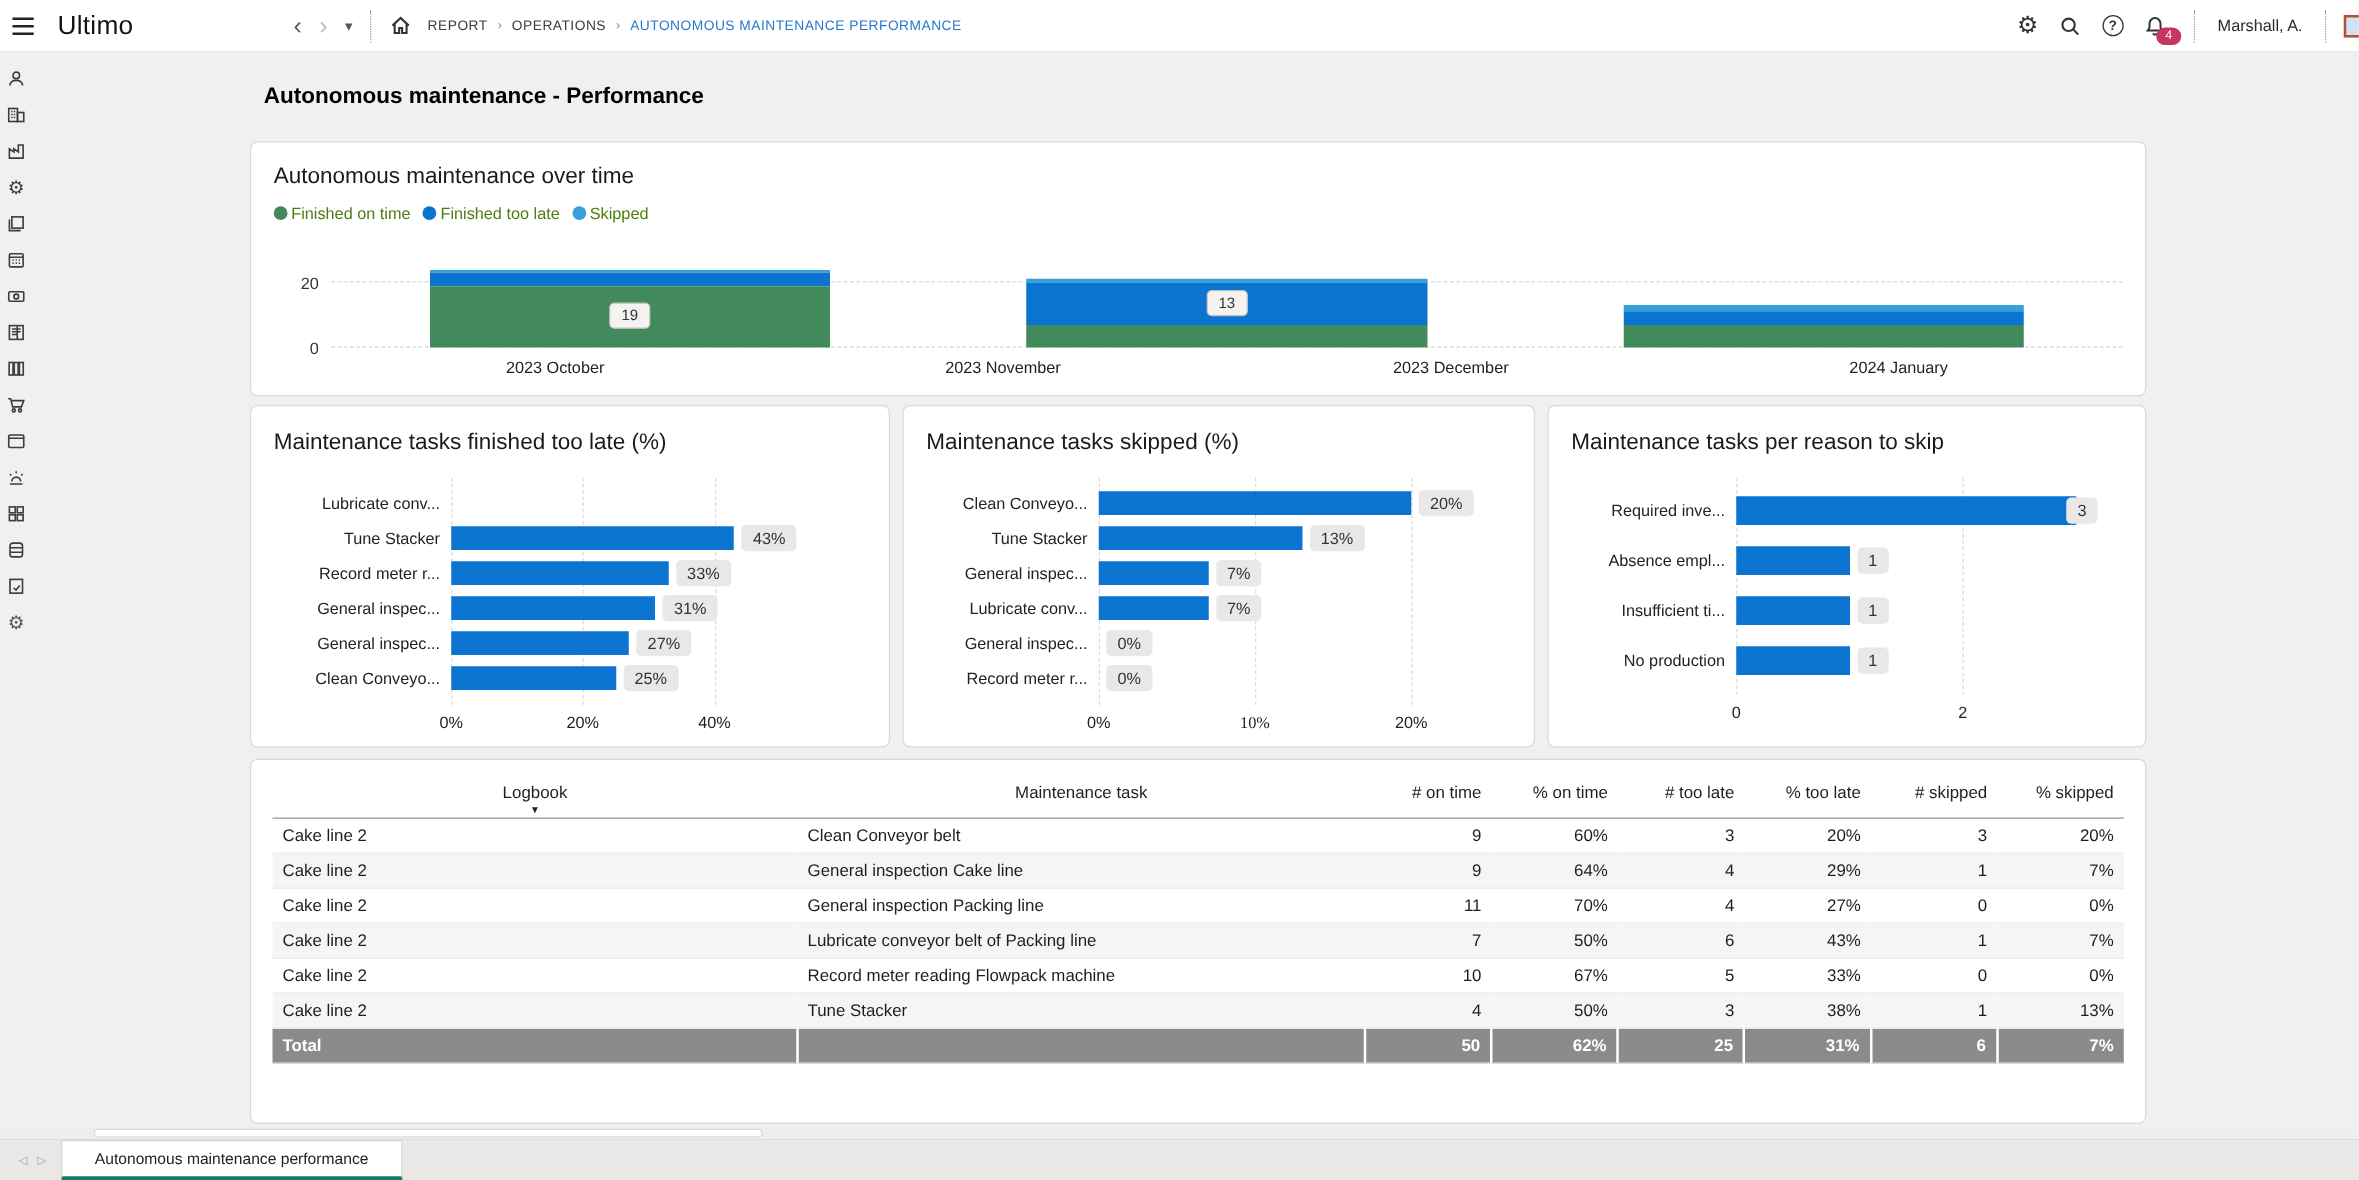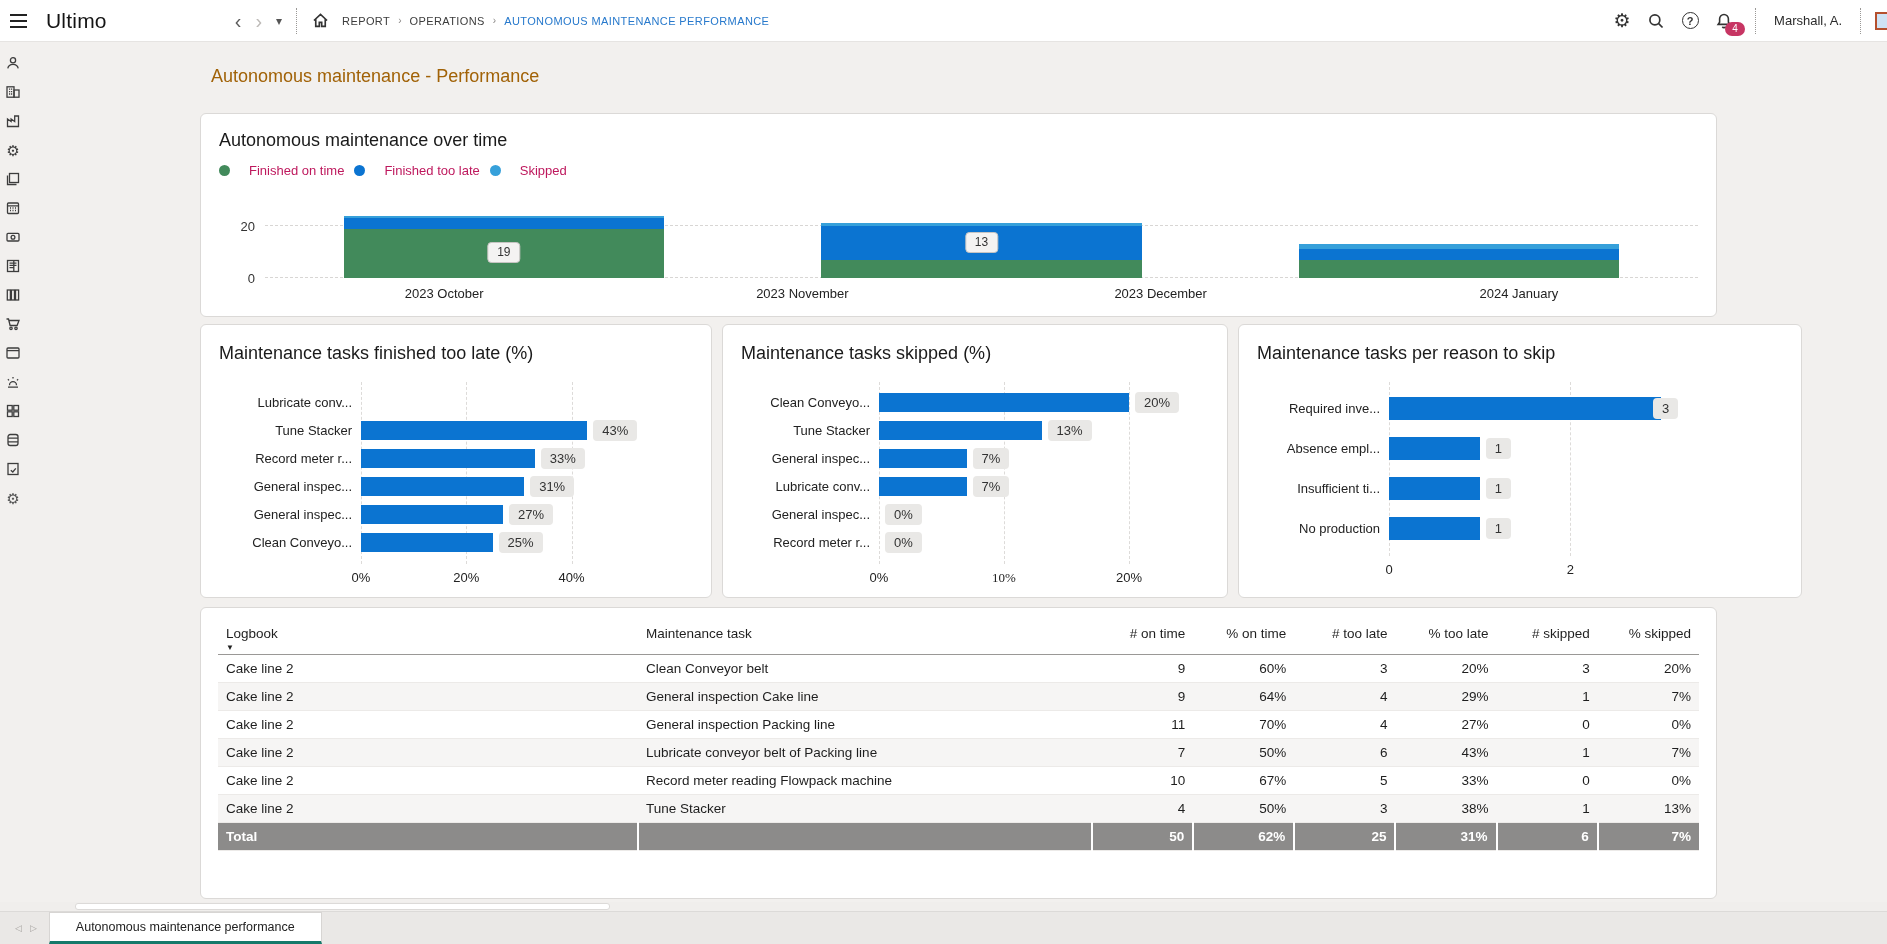--- a/index.html
+++ b/index.html
@@ -38,29 +38,29 @@
 
   
   .app { display:flex; height:860px; }
   .sidebar { width:26px; padding-top:12px; display:flex; flex-direction:column;
     align-items:center; gap:11px; }
   .side-icon { width:18px; height:18px; display:flex; align-items:center; justify-content:center;
     color:#3d3d3d; cursor:pointer; }
   .side-icon svg { stroke:#3d3d3d; fill:none; stroke-width:1.3; }
   .side-glyph { font-size:15px; line-height:1; }
   .content { padding:24px 0 0 174px; }
-  .page-title { font-size:18px; font-weight:normal; color:#a16207; margin:0 0 0 11px; }
+  .page-title { font-size:18px; font-weight:bold; color:#000000; margin:0 0 0 11px; }
 
   .card { background:#fff; border:1px solid #dbd9d7; border-radius:6px; }
   .card-title { font-size:18px; color:#1a1a1a; }
 
   
   .card-overtime { width:1517px; height:204px; margin-top:26px; padding:16px 18px; }
   .legend { display:flex; align-items:center; gap:10px; margin-top:12px; }
-  .legend-item { display:flex; align-items:center; gap:19px; font-size:13px; color:#be185d; }
+  .legend-item { display:flex; align-items:center; gap:3px; font-size:13px; color:#4d7c0f; }
   .legend-dot { width:11px; height:11px; border-radius:50%; }
   .ot-wrap { position:relative; margin-top:22px; }
   .ot-plot { position:relative; height:78px; margin-left:46px; }
   .ot-grid { position:absolute; left:0; right:0; border-top:1px dashed #d8d6d4; }
   .ot-ytick { position:absolute; left:-46px; width:36px; text-align:right; font-size:13px; color:#333; }
   .ot-slots { position:absolute; inset:0; display:flex; }
   .ot-slot { flex:1; position:relative; }
   .ot-bar { position:absolute; bottom:0; left:16.5%; width:67%; display:flex;
     flex-direction:column-reverse; cursor:pointer; }
   .ot-pill { position:absolute; left:50%; transform:translateX(-50%); background:#f4f3f2;
@@ -82,21 +82,21 @@
     padding:2px 9px; line-height:17px; white-space:nowrap; }
   .vgrid { position:absolute; top:-6px; border-left:1px dashed #ddDBD9; z-index:1; }
   .hax { position:relative; height:18px; margin-top:14px; }
   .hax span { position:absolute; width:56px; margin-left:-28px; text-align:center;
     font-size:13px; color:#222; }
 
   
   .card-table { width:1517px; height:292px; margin-top:9px; padding:12px 17px; }
   table { width:100%; border-collapse:collapse; table-layout:fixed; }
   col.c-log { width:420px; } col.c-task { width:454px; }
-  th { font-weight:normal; font-size:13.5px; color:#1f1f1f; text-align:left;
+  th { font-weight:normal; font-size:13.5px; color:#1f1f1f; text-align:center;
     padding:6px 8px 2px 8px; border-bottom:1px solid #9a9896; vertical-align:top; cursor:pointer; }
   th.num, td.num { text-align:right; }
   .sort-arrow { display:block; font-size:8px; color:#222; margin-top:2px; }
   td { font-size:13.5px; color:#1e1e1e; padding:6px 8px; }
   tbody tr:nth-child(even) { background:#f6f5f4; }
   tbody tr { border-bottom:1px solid #eceae8; cursor:pointer; }
   tr.total-row { background:#8c8b8a; color:#fff; font-weight:bold; }
   tr.total-row td { color:#fff; border-left:2px solid #fff; }
   tr.total-row td:first-child { border-left:none; }
 
@@ -433,21 +433,21 @@
                 <div class="hpill" style="left: 6px; top: 3.5px;">0%</div>
               </div>
             </div>
             <div class="hax">
               <span style="left: 138px;">0%</span>
               <span style="left: 263px; font-family: Liberation Serif, serif;">10%</span>
               <span style="left: 388px;">20%</span>
             </div>
           </div>
       </section>
-      <section class="card card-h" style="width:564px">
+      <section class="card card-h" style="width:479px">
         <div class="card-title">Maintenance tasks per reason to skip</div>
         <div class="hc-body">
             <div class="vgrid" style="left: 132px; height: 174px;"></div>
             <div class="vgrid" style="left: 313.25px; height: 174px;"></div>
             <div class="hrow" style="height: 40px;">
               <span class="hlabel" style="width: 132px;">Required inve...</span>
               <div class="hplot" style="width: 290px;">
                 <div class="hbar" style="width: 271.875px; height: 23px; top: 8.5px; background: rgb(11, 116, 209);"></div>
                 <div class="hpill" style="left: 264px; top: 9.5px;">3</div>
               </div>

